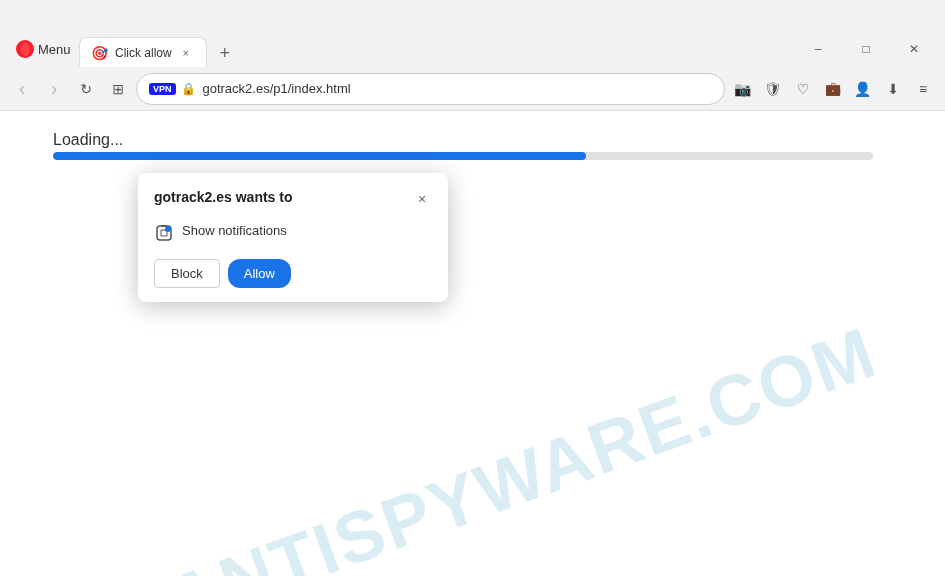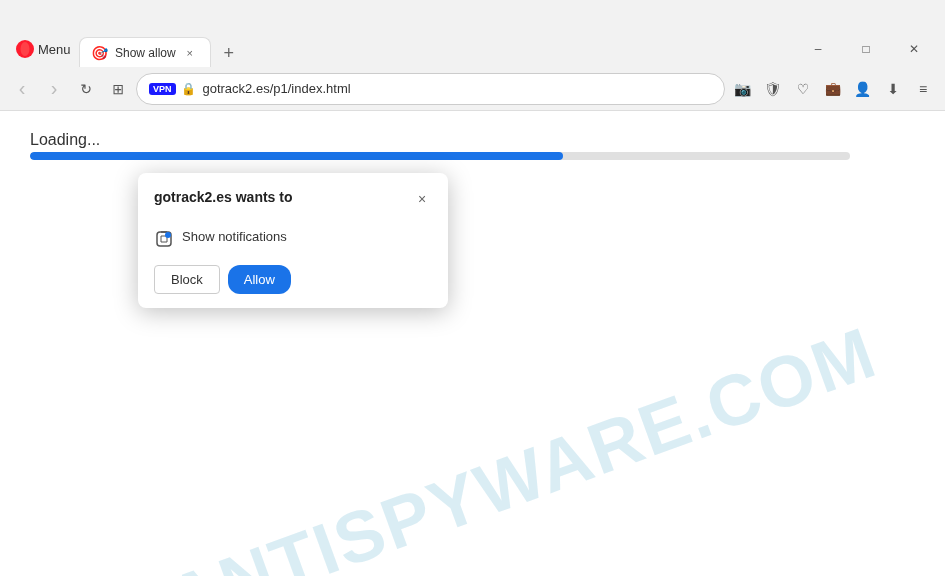--- a/index.html
+++ b/index.html
@@ -209,20 +209,21 @@
       background: #fff;
       position: relative;
       overflow: hidden;
     }
 
     .loading-area {
       padding: 20px 30px;
       display: flex;
       flex-direction: column;
       gap: 3px;
+      margin-left: 23px;
     }
 
     .loading-text {
       font-size: 16px;
       color: #333;
     }
 
     .progress-bar-container {
       width: 820px;
       height: 8px;
@@ -270,21 +271,21 @@
       border-radius: 8px;
       box-shadow: 0 4px 24px rgba(0,0,0,0.25);
       padding: 16px 16px 14px 16px;
       z-index: 100;
     }
 
     .popup-header {
       display: flex;
       align-items: flex-start;
       justify-content: space-between;
-      margin-bottom: 20px;
+      margin-bottom: 14px;
     }
 
     .popup-title {
       font-size: 14px;
       font-weight: bold;
       color: #222;
     }
 
     .popup-close-btn {
       width: 20px;
@@ -358,21 +359,21 @@
         <circle cx="9" cy="9" r="9" fill="#FF1B2D"></circle>
         <ellipse cx="9" cy="9" rx="4.5" ry="7" fill="#FF6661" opacity="0.5"></ellipse>
         <circle cx="9" cy="9" r="6" fill="none" stroke="#fff" stroke-width="0"></circle>
       </svg>
       <span>Menu</span>
     </div>
 
     <div class="tabs-area">
       <div class="tab">
         <span class="tab-favicon">🎯</span>
-        <span class="tab-title">Show allow</span>
+        <span class="tab-title">Click allow</span>
         <span class="tab-close">×</span>
       </div>
       <div class="tab-new">+</div>
     </div>
 
     <div class="window-controls">
       <div class="win-btn">–</div>
       <div class="win-btn">□</div>
       <div class="win-btn close">✕</div>
     </div>

